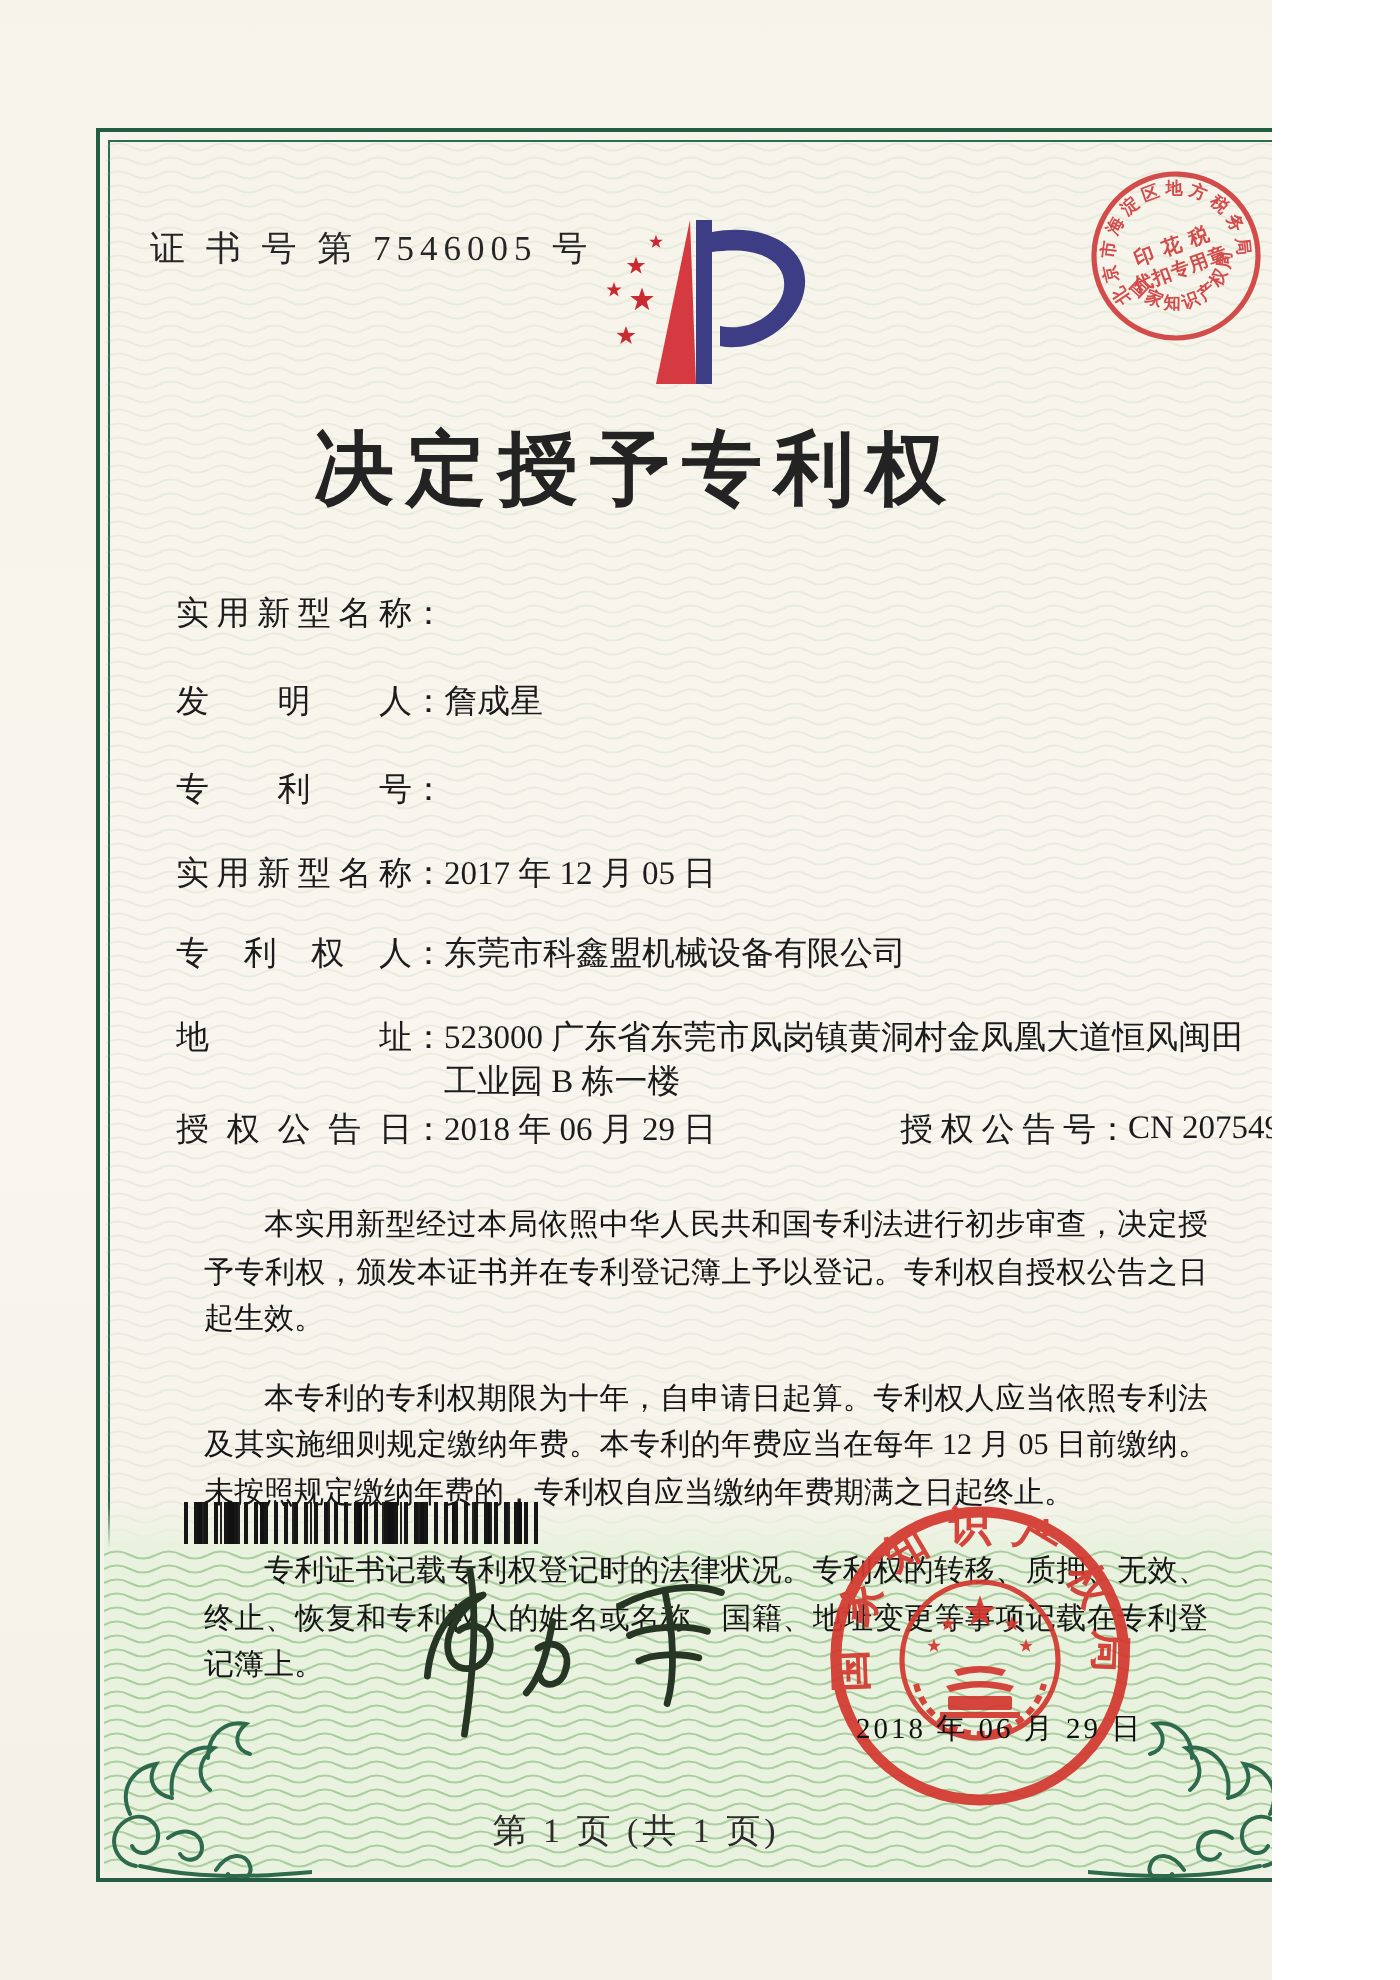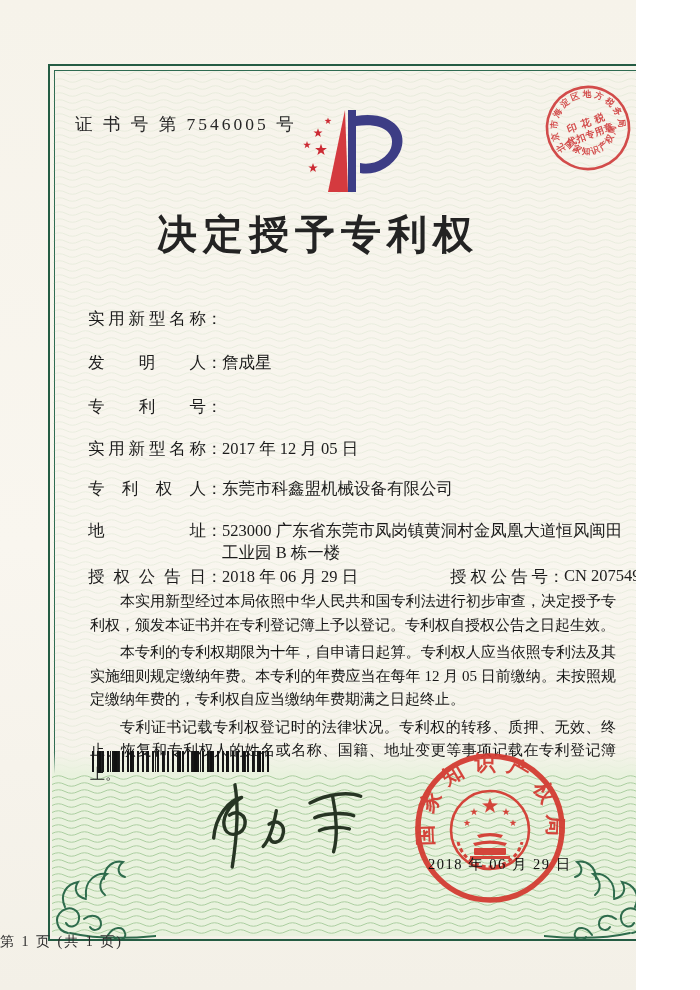--- a/index.html
+++ b/index.html
@@ -12,44 +12,44 @@
     border:2.5px solid #245c43;}
   .frame-inner{position:absolute; inset:4px; border:1px solid #2f6b52;}
   .waves-sub{position:absolute; left:53px; top:70px; width:594px; height:705px; opacity:.16;}
   .waves-fade{position:absolute; left:52px; top:752px; width:596px; height:22px;
     background:linear-gradient(180deg, rgba(233,242,222,0), #e9f2de);}
   .waves{position:absolute; left:52px; top:774px; width:596px; height:162px;}
   .cert-no{position:absolute; left:75px; top:112px; font-size:17.5px; letter-spacing:3px; color:#262626;}
   .logo{position:absolute; left:292px; top:108px; width:122px; height:90px;}
   .title{position:absolute; left:0; right:0; top:207px; text-align:center;
     font-size:40px; font-weight:600; letter-spacing:6px; color:#232323;}
-  .row{position:absolute; left:88px; display:flex; font-size:16.5px; color:#1c1c1c; white-space:nowrap;margin-top:12px;}
+  .row{position:absolute; left:88px; display:flex; font-size:16.5px; color:#1c1c1c; white-space:nowrap;}
   .lbl{width:118px; text-align:justify; text-align-last:justify;}
   .colon{width:16px;}
   .val .l2{display:block;}
   .row7b{position:absolute; left:362px; top:0; display:flex;}
   .paras{position:absolute; left:86px; top:586px; width:534px;
     font-size:15px; line-height:23.5px; text-align:justify; color:#161616;}
-  .paras p{margin:4px; text-indent:2em;}
+  .paras p{margin:16px; text-indent:2em;}
   .barcode{position:absolute; left:92px; top:751px; width:178px; height:21px;
     background:
       repeating-linear-gradient(90deg,#161616 0 2px,transparent 2px 5px),
       repeating-linear-gradient(90deg,#222 0 1px,transparent 1px 9px),
       repeating-linear-gradient(90deg,transparent 0 6px,#111 6px 9px,transparent 9px 16px);}
   .director{position:absolute; left:88px; top:803px; font-size:17px; letter-spacing:2px; line-height:31px; color:#222;}
   .signature{position:absolute; left:183px; top:772px; width:215px; height:102px;}
   .seal{position:absolute; left:412px; top:750px; width:156px; height:156px; opacity:.93;}
   .seal-date{position:absolute; left:428px; top:855px; font-size:14.5px; letter-spacing:1.5px;
     color:#101010; z-index:5; white-space:nowrap;}
   .tax-stamp{position:absolute; left:540px; top:80px; width:96px; height:96px; opacity:.9;}
   .flourish{position:absolute; top:843px; width:106px; height:96px;}
   .flourish.left{left:50px;}
   .flourish.right{left:544px; transform:scaleX(-1);}
-  .footer{position:absolute; left:0; right:0; top:904px; text-align:left;
-    font-size:14px; letter-spacing:2px; color:#2c2c2c; z-index:4;margin-top:29px;}
+  .footer{position:absolute; left:0; right:0; top:904px; text-align:center;
+    font-size:17px; letter-spacing:2px; color:#2c2c2c; z-index:4;}
 </style>
 </head>
 <body>
 
 <div class="page">
 
   <div class="frame">
     <div class="frame-inner"></div>
   </div>
 

